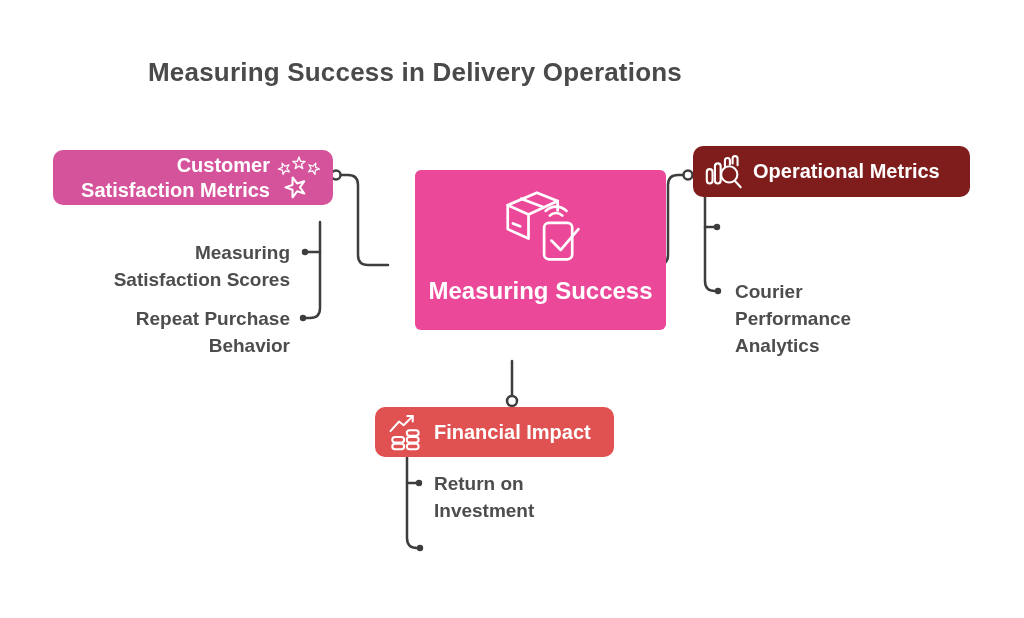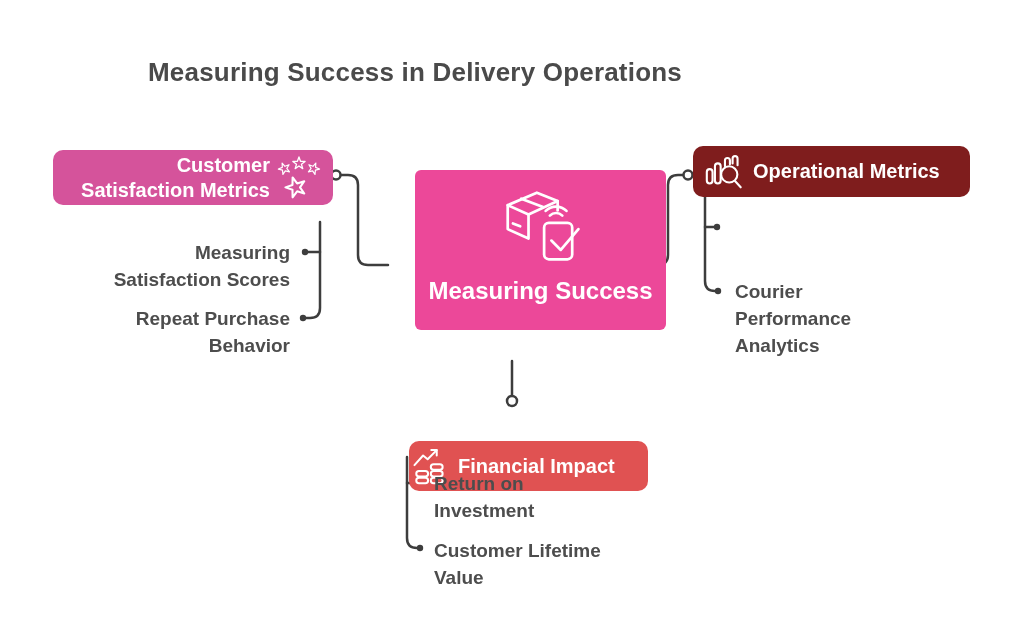--- a/index.html
+++ b/index.html
@@ -18,21 +18,21 @@
   .wires circle.solid{fill:#3d3d3d;stroke:none;}
 
   .node{position:absolute;display:flex;align-items:center;border-radius:10px;color:#fff;font-weight:bold;}
   .node .lbl{font-size:20px;line-height:25px;}
   .node svg{flex:0 0 auto;}
 
   .node-pink{left:53px;top:150px;width:280px;height:55px;background:#d5539b;justify-content:flex-end;padding-right:8px;box-sizing:border-box;gap:5px;}
   .node-pink .lbl{width:200px;text-align:right;}
 
   .node-orange{left:693px;top:146px;width:277px;height:51px;background:#7f1d1d;padding-left:10px;box-sizing:border-box;gap:8px;}
-  .node-red{left:409px;top:407px;width:239px;height:50px;background:#e05252;padding-left:0;box-sizing:border-box;gap:9px;margin-top:34px;}
+  .node-red{left:375px;top:407px;width:239px;height:50px;background:#e05252;padding-left:10px;box-sizing:border-box;gap:9px;}
 
   .node-center{
     left:387px;top:170px;width:251px;height:160px;background:#ec4899;border-radius:6px;
     display:flex;flex-direction:column;align-items:center;justify-content:flex-start;
     padding-top:14px;box-sizing:border-box;gap:6px;margin-left:28px;
   }
   .node-center .lbl{font-size:24px;line-height:33px;text-align:center;}
 
   .sub{position:absolute;font-size:19px;line-height:27px;font-weight:bold;color:#4d4d4d;}
   .sub-right{text-align:right;}
@@ -136,15 +136,14 @@
         <rect x="8" y="35" width="13" height="6" rx="3"></rect>
       </g>
     </svg>
     <div class="lbl">Financial Impact</div>
   </div>
 
   <div class="sub sub-right sub-1">Measuring Satisfaction Scores</div>
   <div class="sub sub-right sub-2">Repeat Purchase Behavior</div>
   <div class="sub sub-4">Courier Performance Analytics</div>
   <div class="sub sub-5">Return on Investment</div>
-  <div class="sub sub-6">Customer Lifetime Value</div>
 
 </div>
 
 </body></html>

